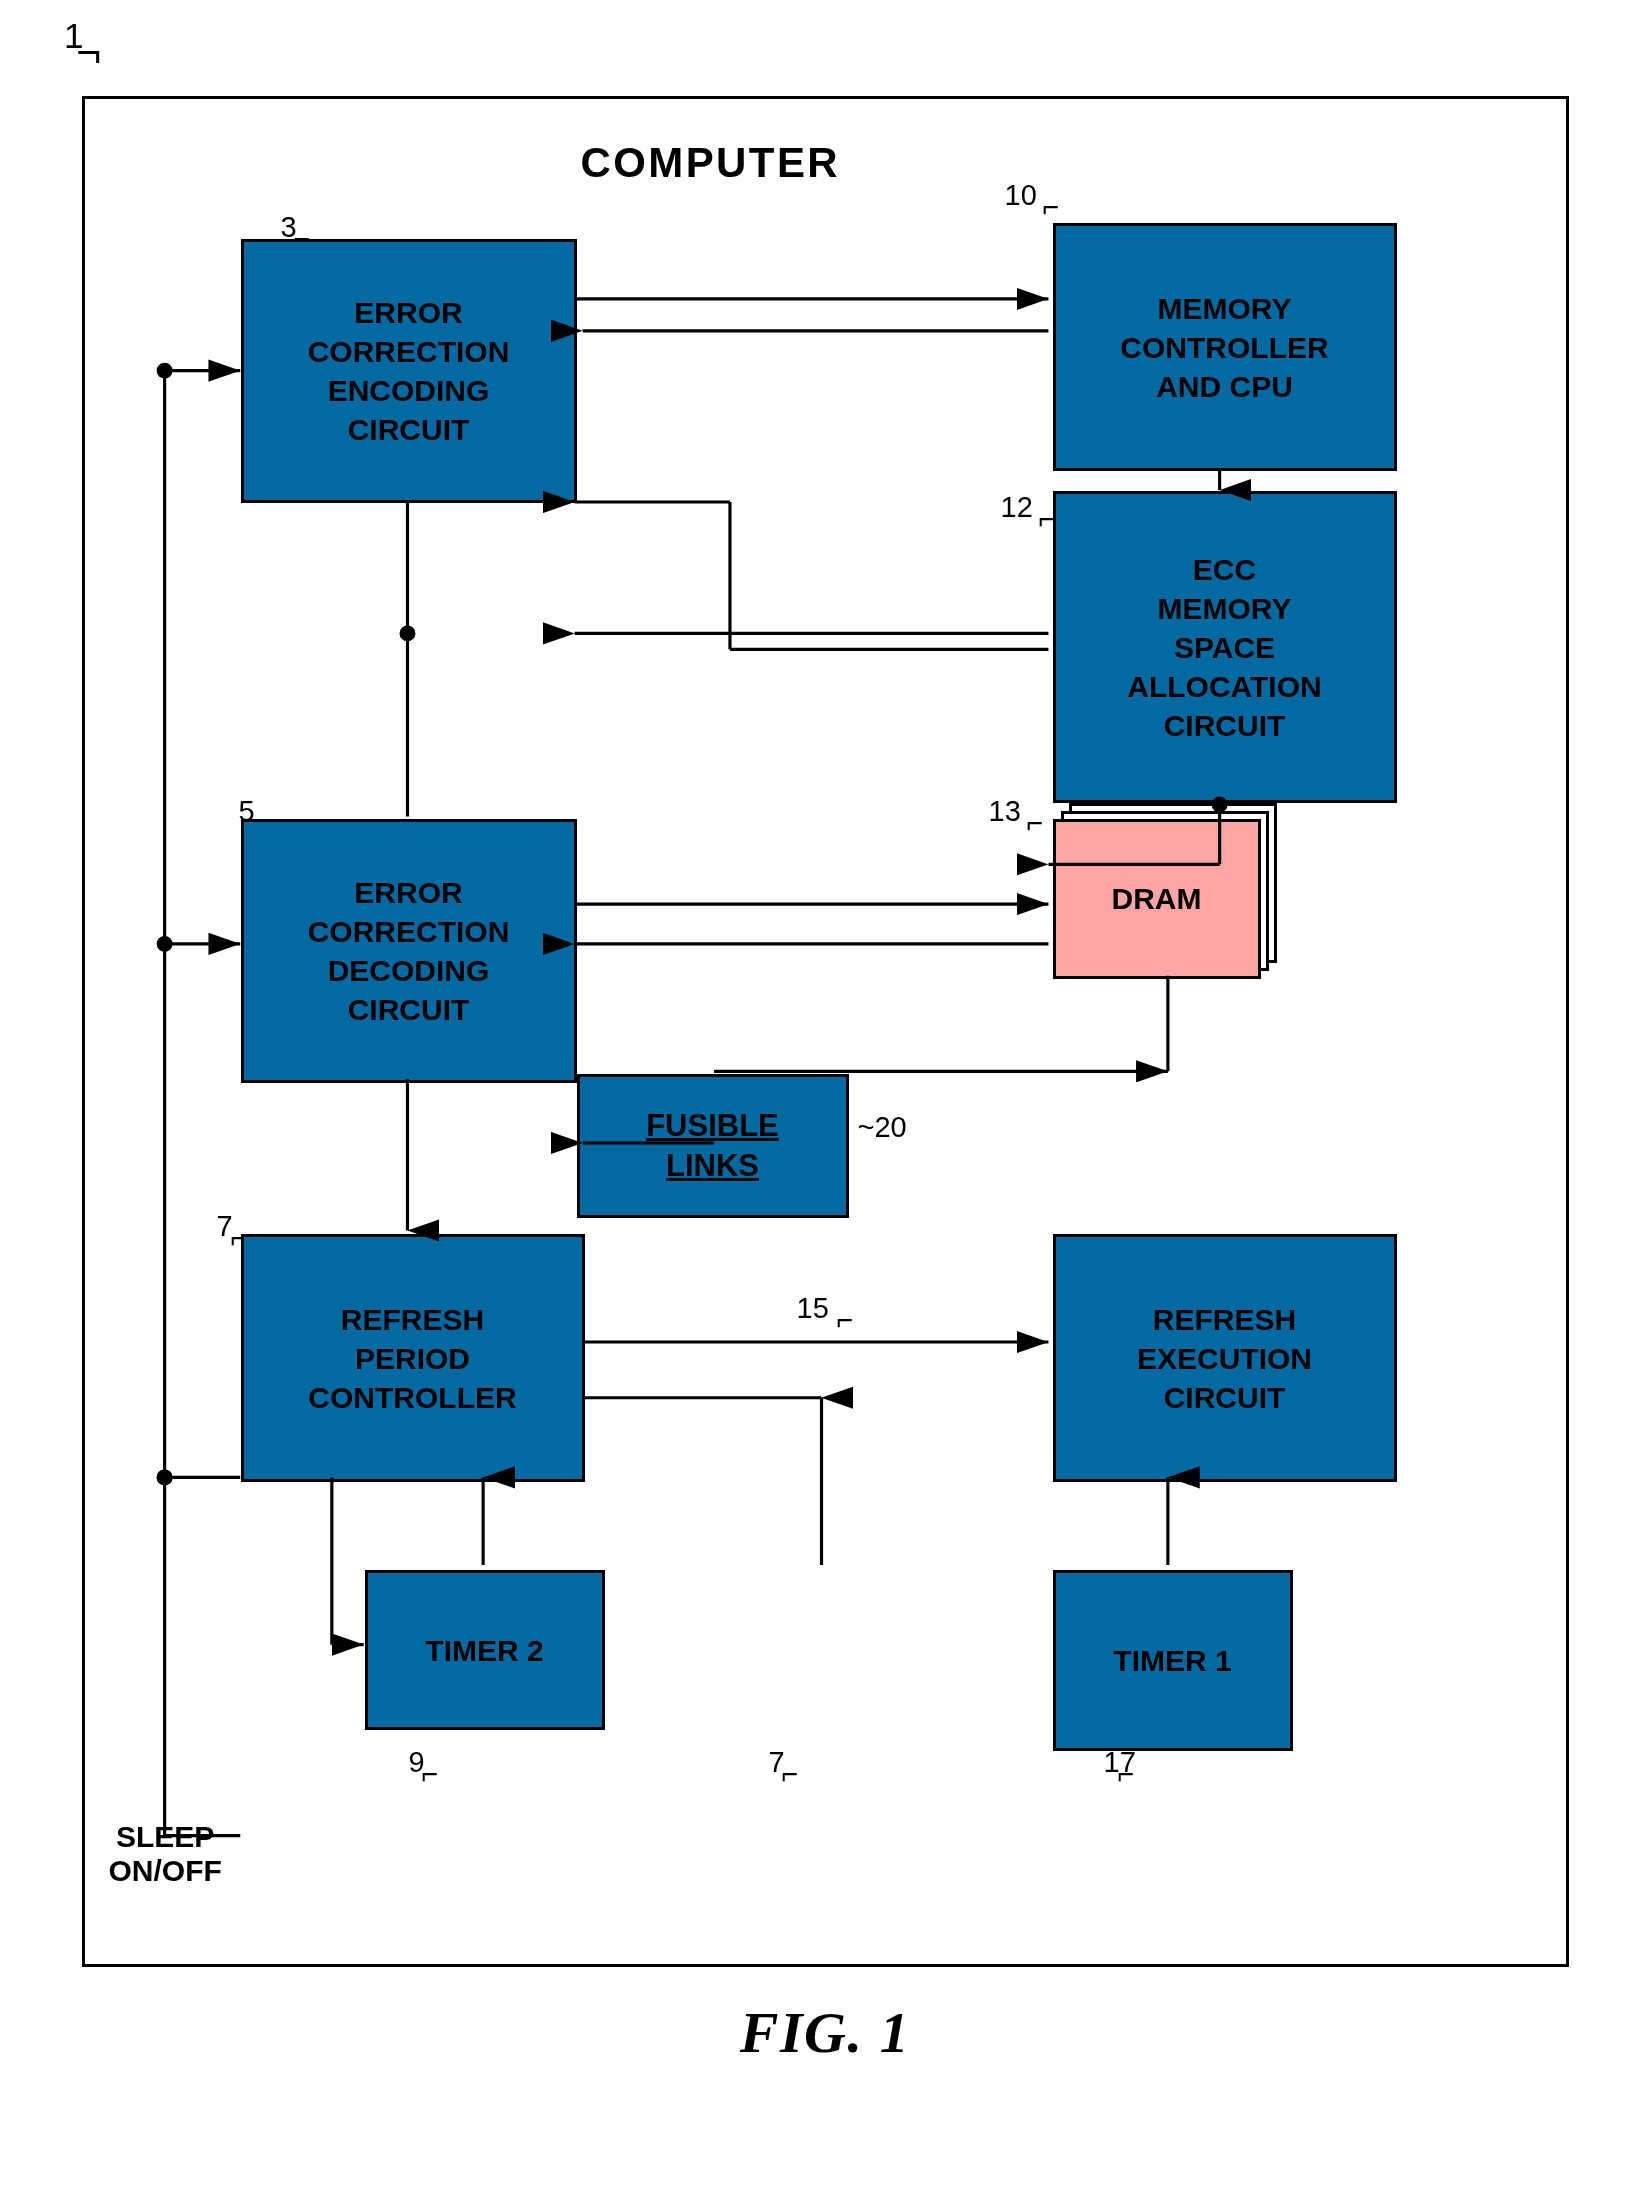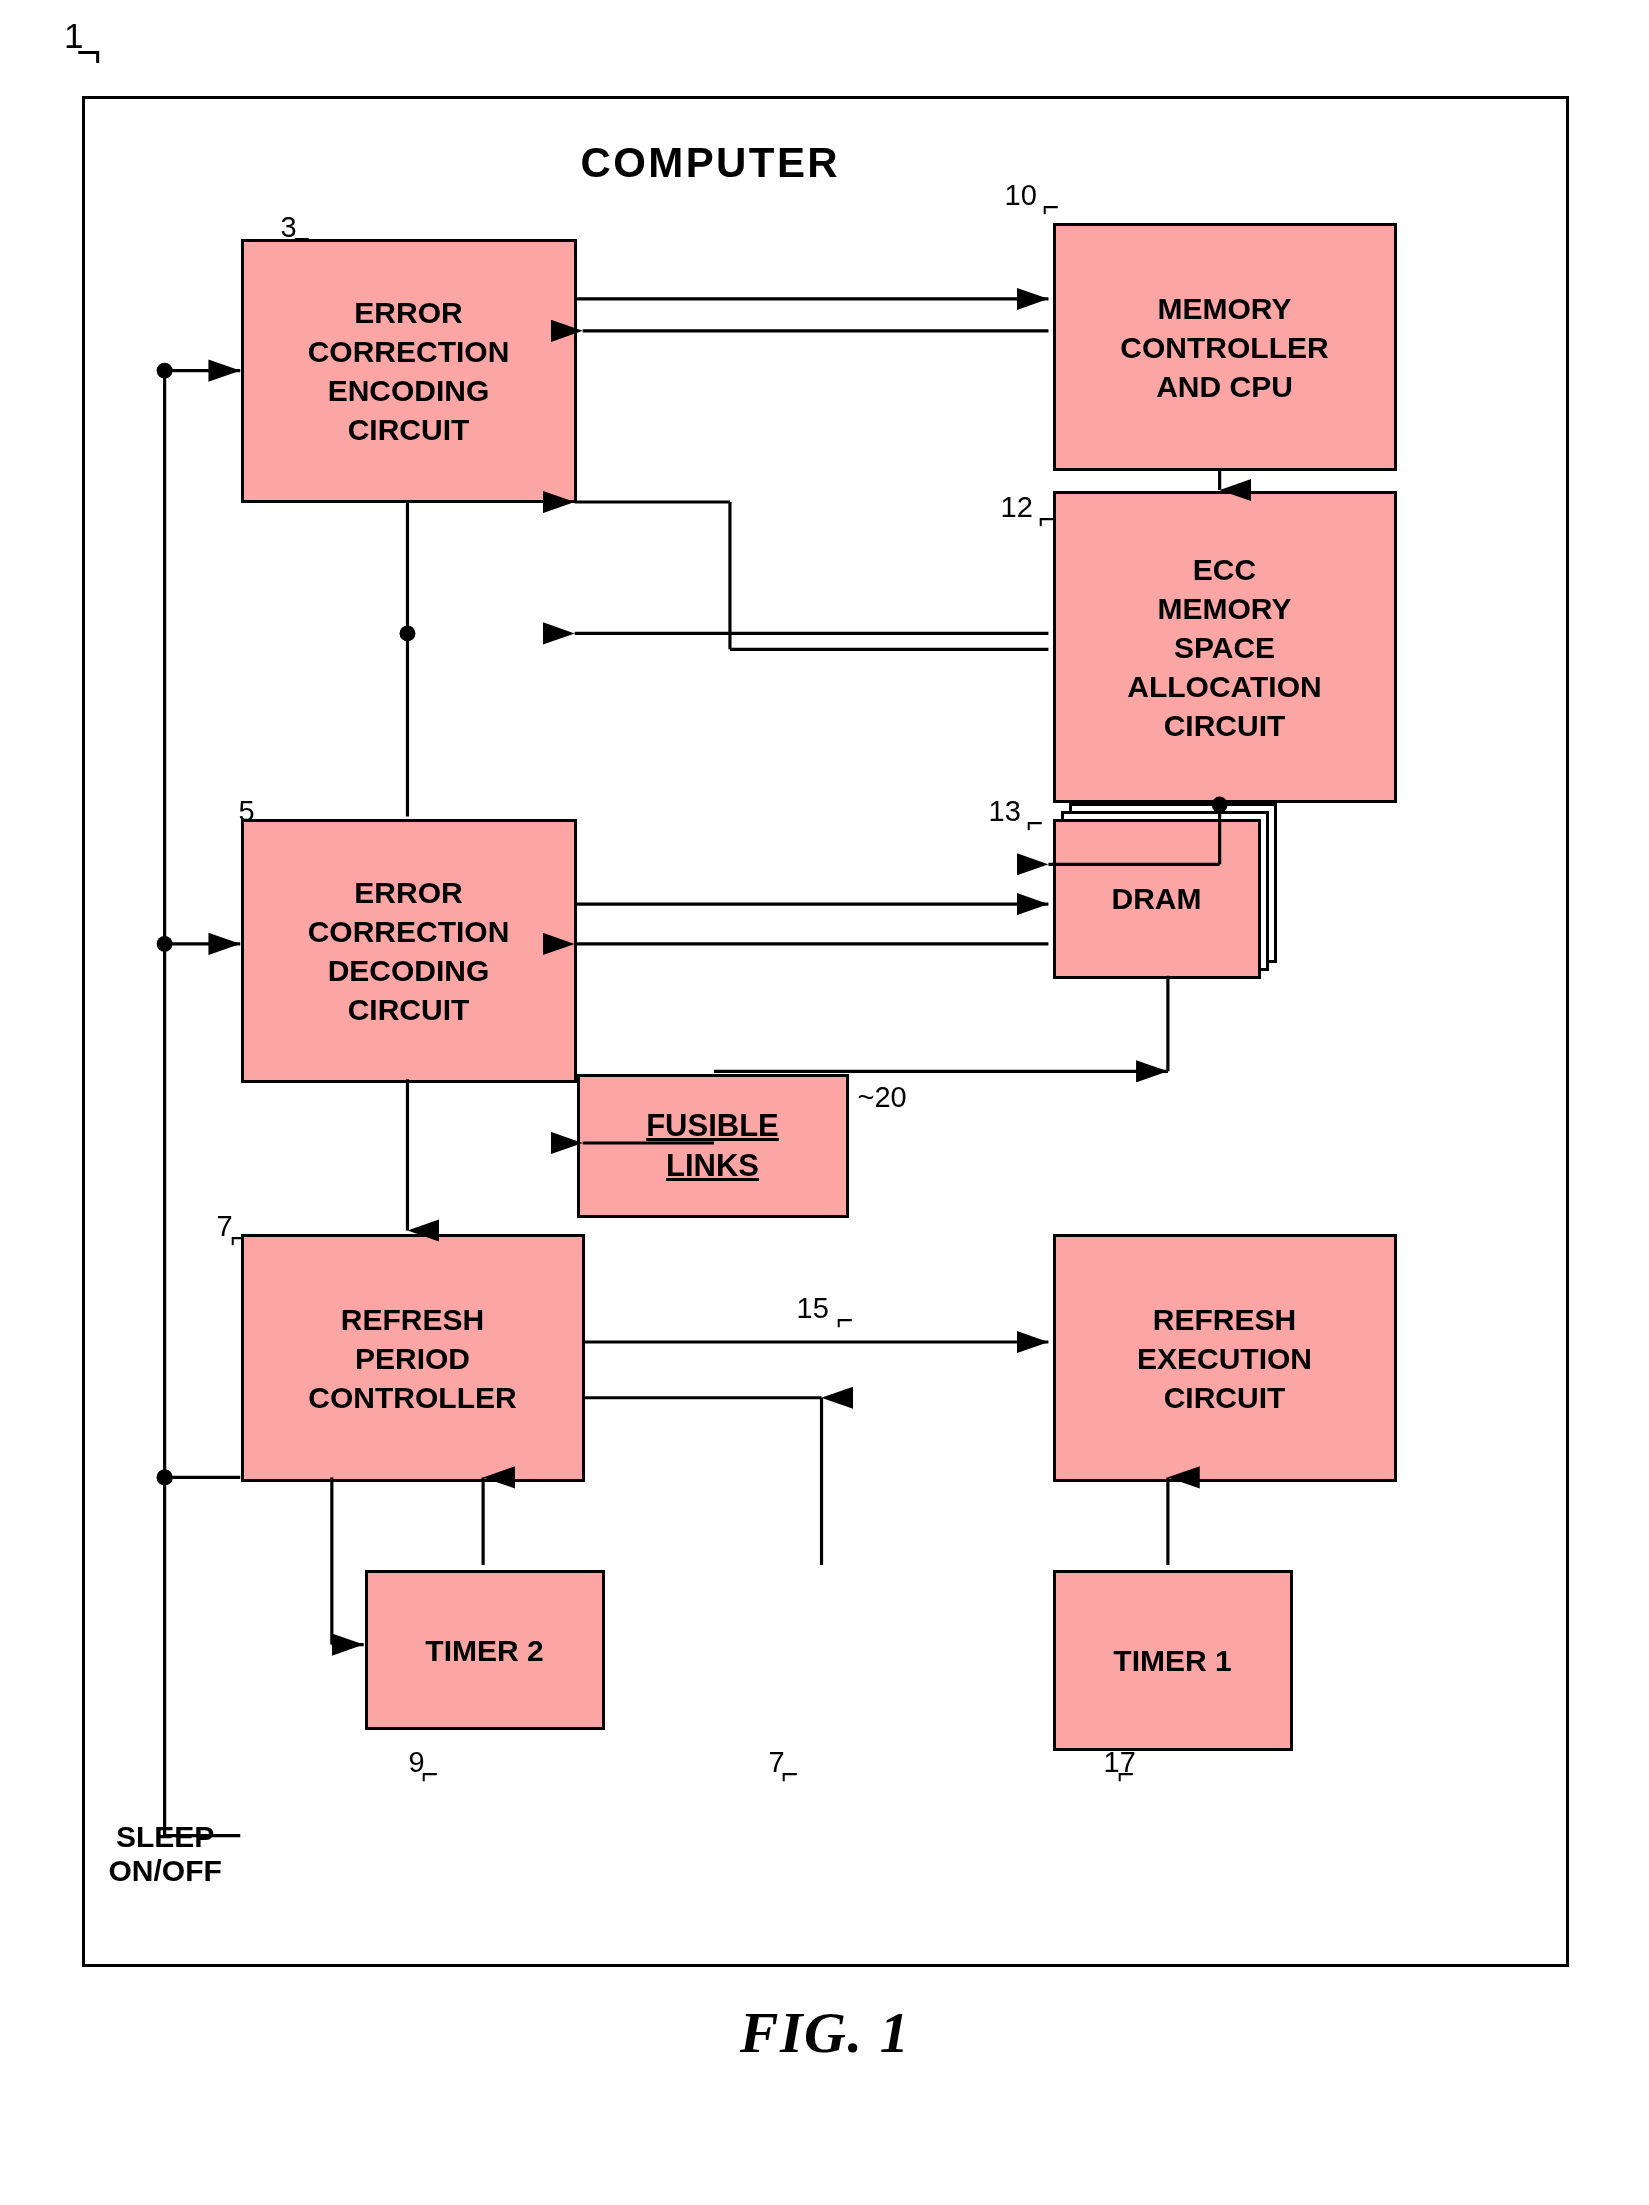--- a/index.html
+++ b/index.html
@@ -53,21 +53,21 @@
       left: 496px;
       font-size: 42px;
       font-weight: bold;
       letter-spacing: 2.4px;
     }
 
     
     .block {
       position: absolute;
       border: 3.2px solid #000;
-      background: #fca5a5;
+      background: #0369a1;
       display: flex;
       align-items: center;
       justify-content: center;
       text-align: center;
       font-size: 30px;
       font-weight: bold;
       line-height: 1.3;
     }
 
     
@@ -160,21 +160,21 @@
     <div style="position:absolute; top:708px; left:942px; font-size:29px;">⌐</div>
 
     <div class="dram-stack" style="top:720px; left:968px;">
       <div class="dram-back2"></div>
       <div class="dram-back1"></div>
       <div class="dram-front">DRAM</div>
     </div>
 
     <div class="block" style="top:975px; left:492px; width:272px; height:144px; font-size:31px;text-decoration:underline;">FUSIBLE<br>LINKS</div>
 
-    <div class="ref" style="top:982px; left:773px;">~20</div>
+    <div class="ref" style="top:1012px; left:773px;">~20</div>
 
     <div class="ref" style="top:1111px; left:132px;">7</div>
     <div style="position:absolute; top:1123px; left:146px; font-size:29px;">⌐</div>
 
     <div class="block" style="top:1135px; left:156px; width:344px; height:248px;">REFRESH<br>PERIOD<br>CONTROLLER</div>
 
     <div class="ref" style="top:1193px; left:712px;">15</div>
     <div style="position:absolute; top:1205px; left:752px; font-size:29px;">⌐</div>
 
     <div class="block" style="top:1135px; left:968px; width:344px; height:248px;">REFRESH<br>EXECUTION<br>CIRCUIT</div>

